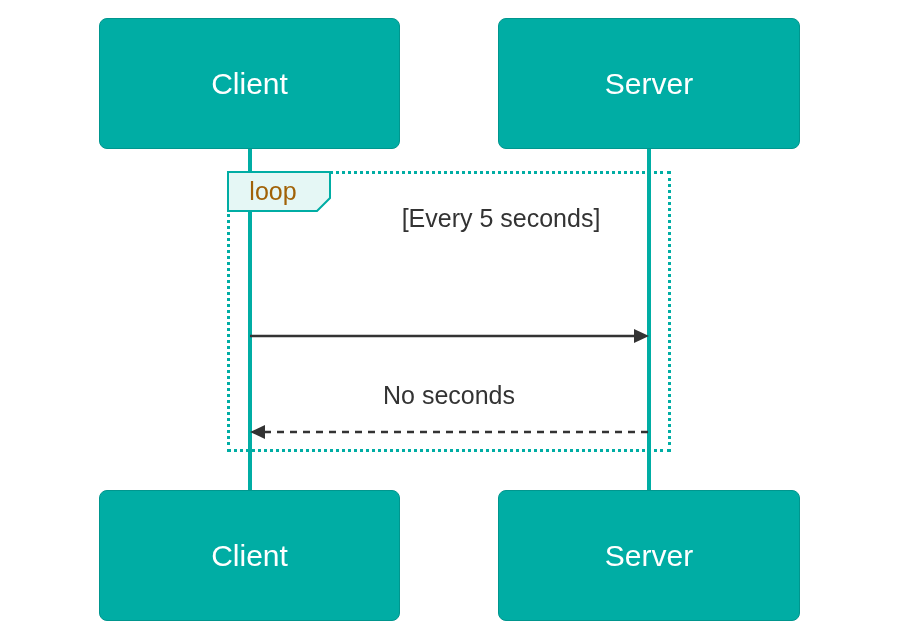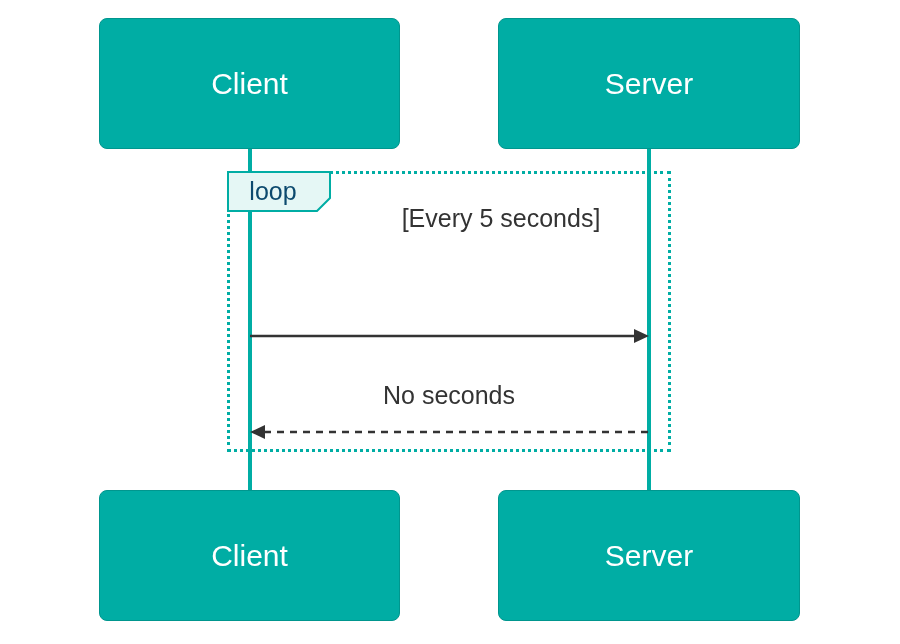--- a/index.html
+++ b/index.html
@@ -60,21 +60,21 @@
   }
   .loop-label-text {
     position: absolute;
     left: 227px;
     top: 172px;
     width: 92px;
     height: 38px;
     display: flex;
     align-items: center;
     justify-content: center;
-    color: #0c4a6e;
+    color: #a16207;
     font-size: 25px;
   }
   .loop-condition {
     position: absolute;
     left: 351px;
     top: 178px;
     width: 300px;
     height: 34px;
     text-align: center;
     color: #333333;

